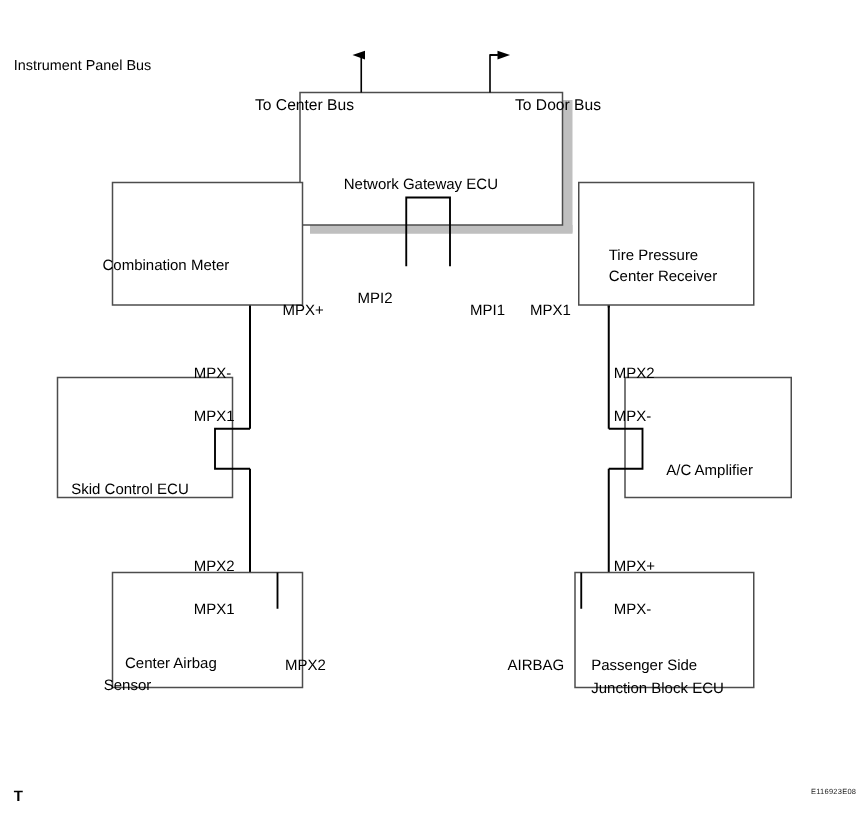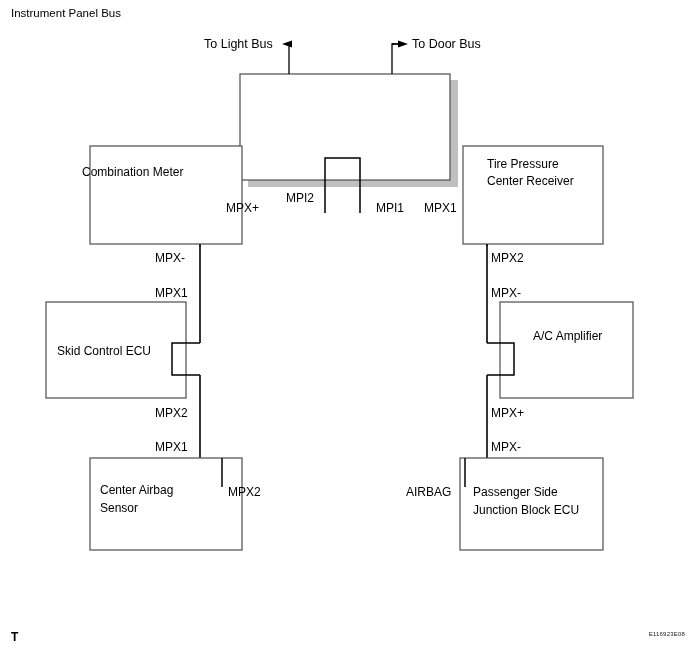--- a/index.html
+++ b/index.html
@@ -1,19 +1,19 @@
 <!DOCTYPE html>
 <html><head>
 <meta charset="utf-8">
 <style>
   html,body{margin:0;padding:0;background:#ffffff;}
   body{width:693px;height:653px;position:relative;overflow:hidden;
        font-family:"Liberation Sans","DejaVu Sans",sans-serif;color:#000;}
   #diagram{position:absolute;inset:0;}
-  .lbl{position:absolute;white-space:nowrap;line-height:1.25;}
+  .lbl{position:absolute;white-space:nowrap;line-height:1.25;margin-top:40px;}
   .title{font-size:11.5px;left:11px;top:6px;}
   .busref{font-size:12.5px;}
   .boxlabel{font-size:12px;}
   .pin{font-size:12px;}
   .cornermark{position:absolute;font-size:12px;font-weight:bold;left:11px;top:630px;}
   .figcode{position:absolute;font-size:6px;right:8px;top:631px;letter-spacing:.2px;
            font-family:"Liberation Sans","DejaVu Sans",sans-serif;color:#1a1a1a;}
   svg{position:absolute;left:0;top:0;}
 </style>
 </head>
@@ -110,35 +110,36 @@
 
     <g>
       <rect x="460" y="458" width="143" height="92" fill="#fff" stroke="#4d4d4d" stroke-width="1.2"></rect>
     </g>
     <g stroke="#000" stroke-width="1.5" fill="none">
       <path d="M465 458 L465 487"></path>
     </g>
 
   </svg>
 
-  <div class="lbl busref" style="left:204px;top:37px;">To Light Bus</div>
+  <div class="lbl busref" style="left:204px;top:37px;">To Center Bus</div>
   <div class="lbl busref" style="left:412px;top:37px;">To Door Bus</div>
 
+  <div class="lbl boxlabel" style="left:275px;top:100px;">Network Gateway ECU</div>
 
   <div class="lbl boxlabel" style="left:82px;top:165px;">Combination Meter</div>
 
   <div class="lbl boxlabel" style="left:487px;top:157px;">Tire Pressure</div>
   <div class="lbl boxlabel" style="left:487px;top:174px;">Center Receiver</div>
 
   <div class="lbl boxlabel" style="left:57px;top:344px;">Skid Control ECU</div>
 
   <div class="lbl boxlabel" style="left:533px;top:329px;">A/C Amplifier</div>
 
   <div class="lbl boxlabel" style="left:100px;top:483px;">Center Airbag</div>
-  <div class="lbl boxlabel" style="left:100px;top:501px;">Sensor</div>
+  <div class="lbl boxlabel" style="left:83px;top:501px;">Sensor</div>
 
   <div class="lbl boxlabel" style="left:473px;top:485px;">Passenger Side</div>
   <div class="lbl boxlabel" style="left:473px;top:503px;">Junction Block ECU</div>
 
   <div class="lbl pin" style="left:226px;top:201px;">MPX+</div>
   <div class="lbl pin" style="left:286px;top:191px;">MPI2</div>
   <div class="lbl pin" style="left:376px;top:201px;">MPI1</div>
   <div class="lbl pin" style="left:424px;top:201px;">MPX1</div>
 
   <div class="lbl pin" style="left:155px;top:251px;">MPX-</div>

